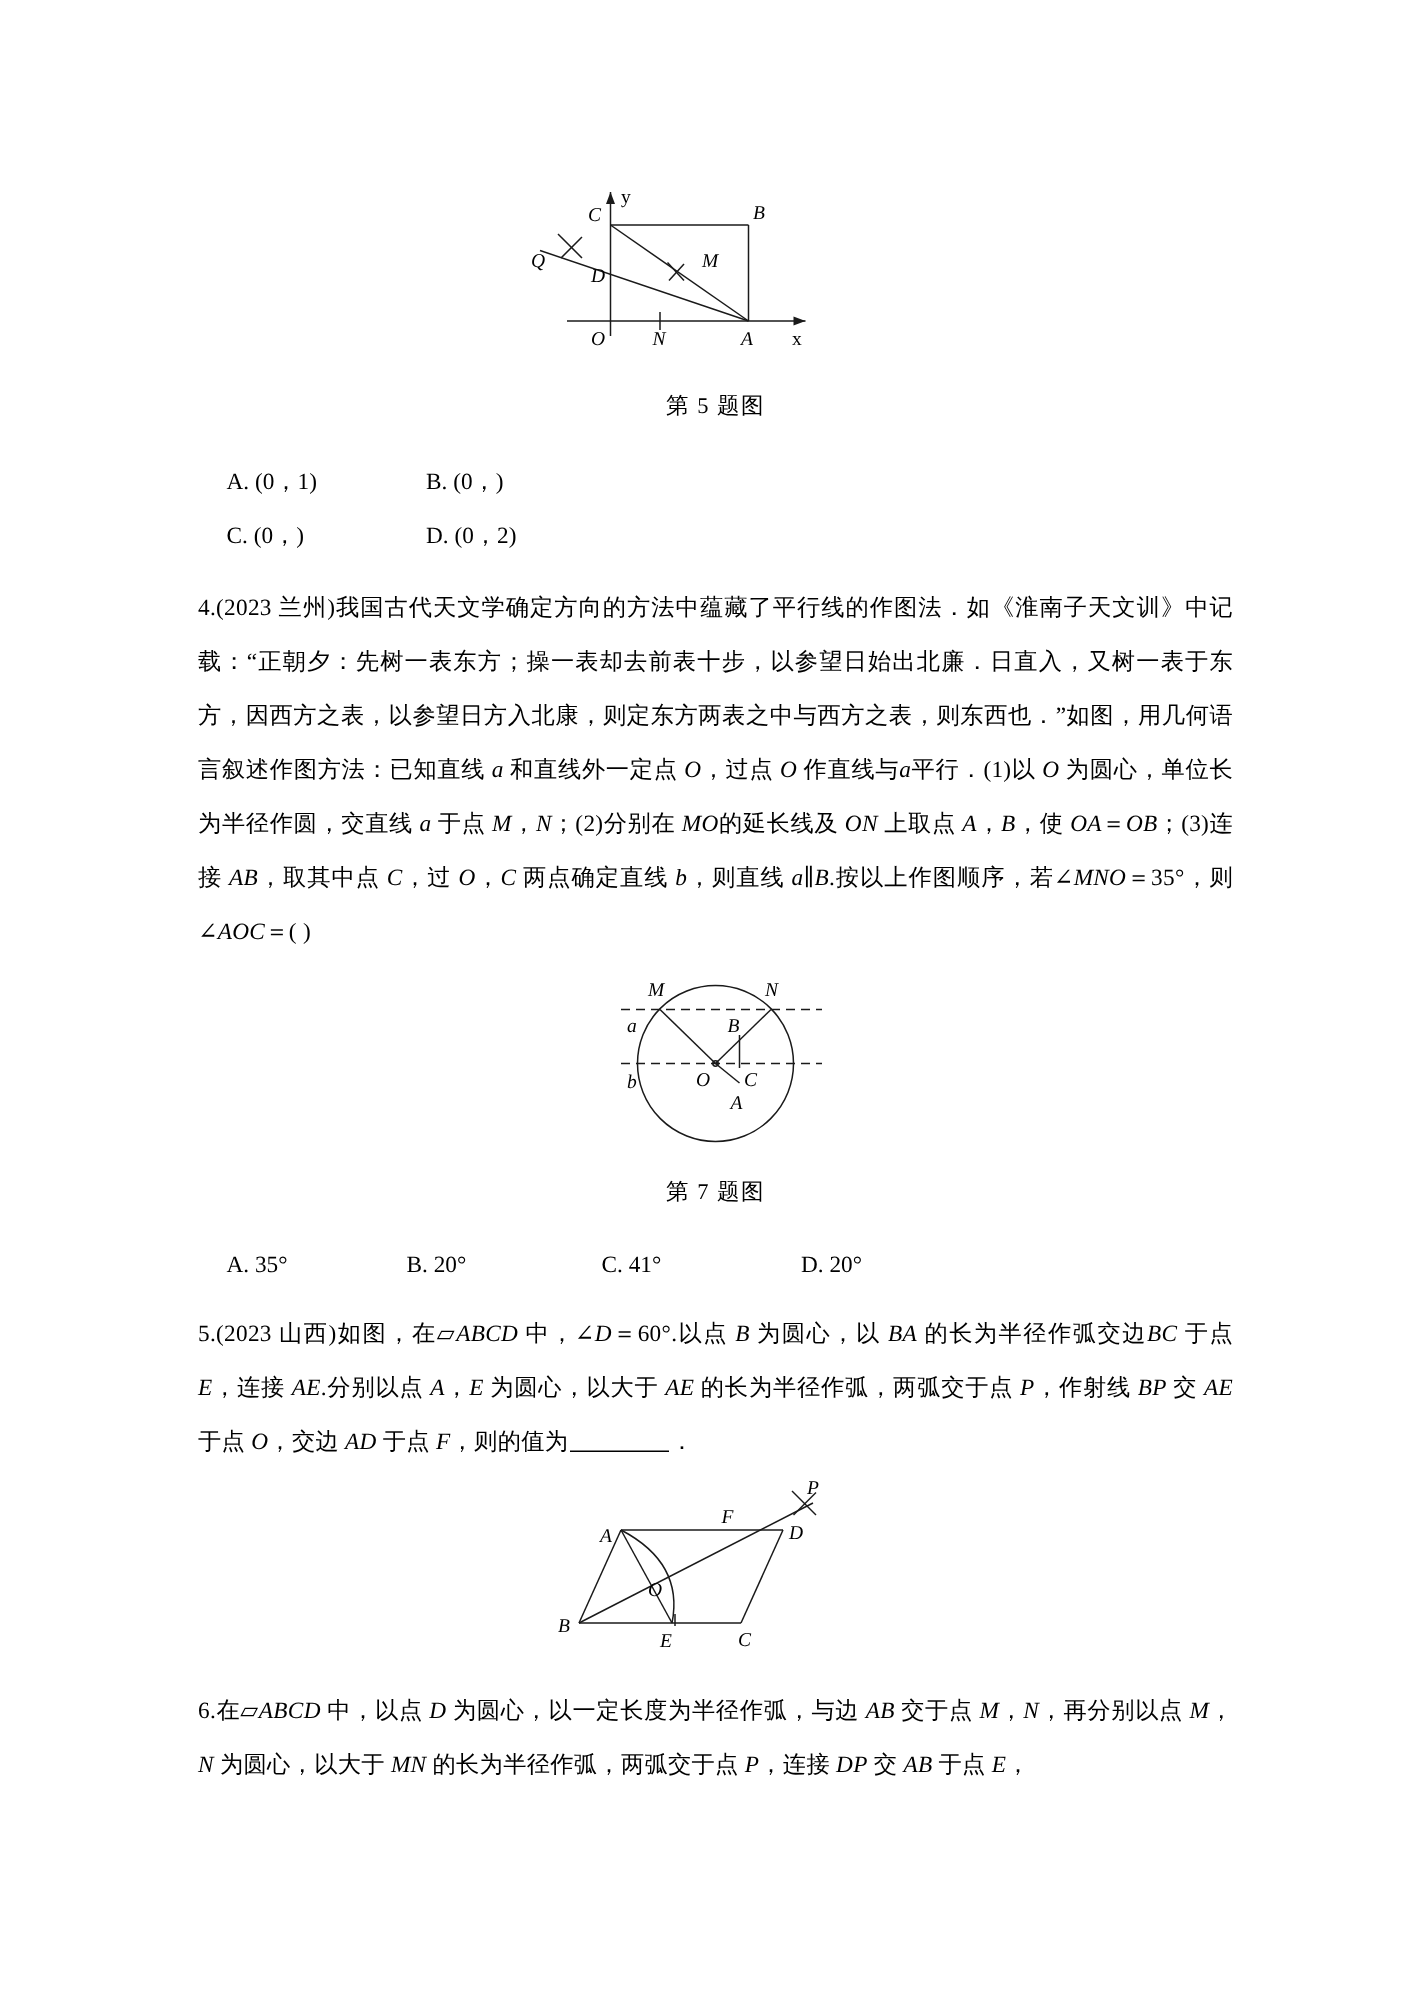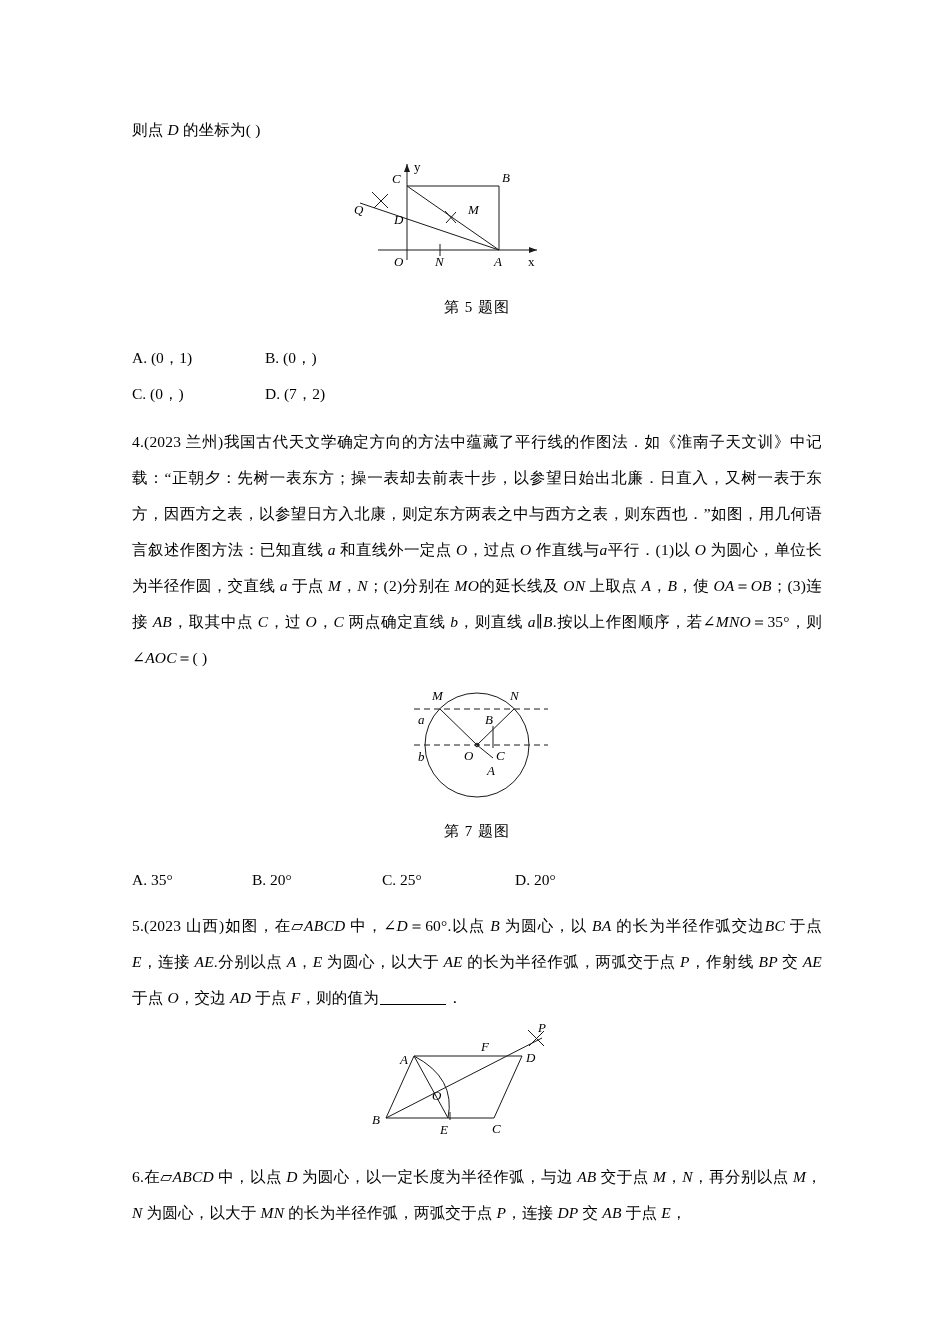--- a/index.html
+++ b/index.html
@@ -39,20 +39,21 @@
   }
   .para.single { text-align: left; }
   .it { font-style: italic; font-family: "Liberation Serif", serif; }
 
   
   .opts {
     font-size: 15.5px;
     line-height: 36px;
     position: relative;
     height: 36px;
+    margin-left: 19px;
   }
   .opt {
     position: absolute;
     top: 0;
     white-space: nowrap;
   }
 
   
   .fig-cap {
     font-size: 15px;
@@ -85,21 +86,20 @@
     stroke: #1a1a1a;
     fill: none;
   }
 </style>
 </head>
 <body>
 
 <div class="page">
   <div class="content">
 
-    <p class="para single"><span>则点 </span><span class="it">D</span><span> 的坐标为(      )</span></p>
 
     <div class="figwrap">
       <svg width="250" height="128" viewBox="0 0 250 128">
 
         <line x1="26" y1="102" x2="185" y2="102" stroke-width="1"></line>
         <polygon points="185,102 177,99 177,105" fill="#1a1a1a" stroke="none"></polygon>
 
         <line x1="55" y1="112" x2="55" y2="16" stroke-width="1"></line>
         <polygon points="55,16 52,24 58,24" fill="#1a1a1a" stroke="none"></polygon>
 
@@ -132,21 +132,21 @@
     </div>
 
     <div class="fig-cap" style="margin-top:16px;">第 5 题图</div>
 
     <div class="opts" style="margin-top:18px;">
       <span class="opt" style="left:0px;"><span class="up">A.</span>&nbsp;<span>(0，1)</span></span>
       <span class="opt" style="left:133px;"><span class="up">B.</span>&nbsp;<span>(0，)</span></span>
     </div>
     <div class="opts">
       <span class="opt" style="left:0px;"><span class="up">C.</span>&nbsp;<span>(0，)</span></span>
-      <span class="opt" style="left:133px;"><span class="up">D.</span>&nbsp;<span>(7，2)</span></span>
+      <span class="opt" style="left:133px;"><span class="up">D.</span>&nbsp;<span>(0，2)</span></span>
     </div>
 
     <p class="para" style="margin-top:12px;"><span>4.</span><span>(2023 兰州)</span><span>我国古代天文学确定方向的方法中蕴藏了平行线的作图法．如《淮南子天文</span><span>训》中记载：“正朝夕：先树一表东方；操一表却去前表十步，以参望日始出北廉．日直</span><span>入，又树一表于东方，因西方之表，以参望日方入北康，则定东方两表之中与西方之表，</span><span>则东西也．”如图，用几何语言叙述作图方法：已知直线 </span><span class="it">a</span><span> 和直线外一定点 </span><span class="it">O</span><span>，过点 </span><span class="it">O</span><span> 作</span><span>直线与</span><span class="it">a</span><span>平行．(1)以 </span><span class="it">O</span><span> 为圆心，单位长为半径作圆，交直线 </span><span class="it">a</span><span> 于点 </span><span class="it">M</span><span>，</span><span class="it">N</span><span>；(2)分别在 </span><span class="it">MO</span><span>的延长线及 </span><span class="it">ON</span><span> 上取点 </span><span class="it">A</span><span>，</span><span class="it">B</span><span>，使 </span><span class="it">OA</span><span>＝</span><span class="it">OB</span><span>；(3)连接 </span><span class="it">AB</span><span>，取其中点 </span><span class="it">C</span><span>，过 </span><span class="it">O</span><span>，</span><span class="it">C</span><span> 两点确定直</span><span>线 </span><span class="it">b</span><span>，则直线 </span><span class="it">a</span><span>∥</span><span class="it">B</span><span>.按以上作图顺序，若∠</span><span class="it">MNO</span><span>＝35°，则∠</span><span class="it">AOC</span><span>＝(      )</span></p>
 
     <div class="figwrap" style="margin-top:6px;">
       <svg width="250" height="120" viewBox="0 0 250 120">
 
         <circle cx="125" cy="63" r="52" stroke-width="1"></circle>
 
         <line x1="62" y1="27" x2="196" y2="27" stroke-width="1" stroke-dasharray="6 4"></line>
@@ -171,21 +171,21 @@
         <text x="144" y="78" font-size="13">C</text>
         <text x="135" y="93" font-size="13">A</text>
       </svg>
     </div>
 
     <div class="fig-cap" style="margin-top:14px;">第 7 题图</div>
 
     <div class="opts" style="margin-top:16px;">
       <span class="opt" style="left:0px;"><span class="up">A.</span>&nbsp;<span>35°</span></span>
       <span class="opt" style="left:120px;"><span class="up">B.</span>&nbsp;<span>20°</span></span>
-      <span class="opt" style="left:250px;"><span class="up">C.</span>&nbsp;<span>25°</span></span>
+      <span class="opt" style="left:250px;"><span class="up">C.</span>&nbsp;<span>41°</span></span>
       <span class="opt" style="left:383px;"><span class="up">D.</span>&nbsp;<span>20°</span></span>
     </div>
 
     <p class="para" style="margin-top:10px;"><span>5.</span><span>(2023 山西)</span><span>如图，在▱</span><span class="it">ABCD</span><span> 中，∠</span><span class="it">D</span><span>＝60°.以点 </span><span class="it">B</span><span> 为圆心，以 </span><span class="it">BA</span><span> 的长为半径作弧交边</span><span class="it">BC</span><span> 于点 </span><span class="it">E</span><span>，连接 </span><span class="it">AE</span><span>.分别以点 </span><span class="it">A</span><span>，</span><span class="it">E</span><span> 为圆心，以大于 </span><span class="it">AE</span><span> 的长为半径作弧，两弧交于点 </span><span class="it">P</span><span>，</span><span>作射线 </span><span class="it">BP</span><span> 交 </span><span class="it">AE</span><span> 于点 </span><span class="it">O</span><span>，交边 </span><span class="it">AD</span><span> 于点 </span><span class="it">F</span><span>，则的值为</span><span class="blank"></span><span>．</span></p>
 
     <div class="figwrap" style="margin-top:4px;">
       <svg width="250" height="125" viewBox="0 0 250 125">
 
         <line x1="62" y1="36" x2="170" y2="36" stroke-width="1"></line>
         <line x1="170" y1="36" x2="142" y2="98" stroke-width="1"></line>

